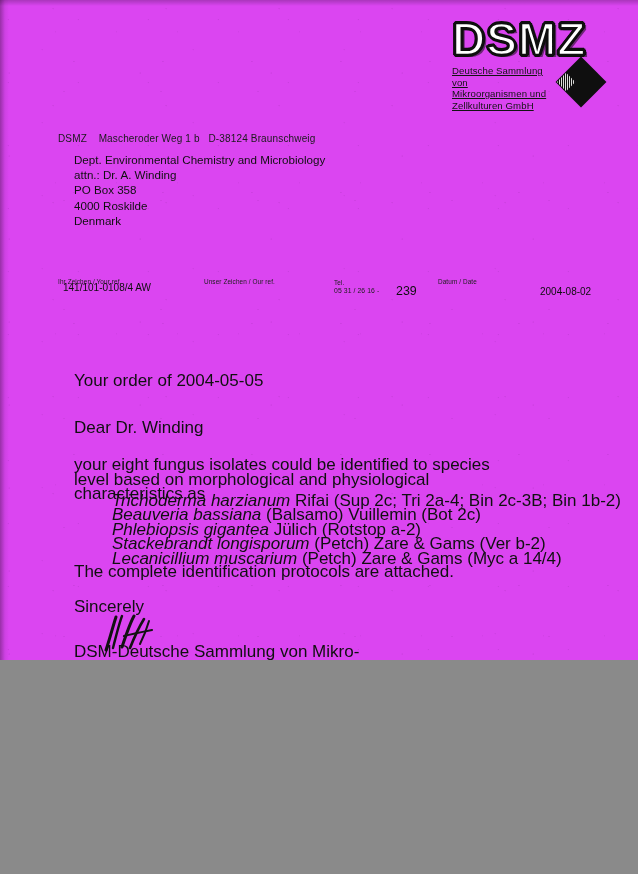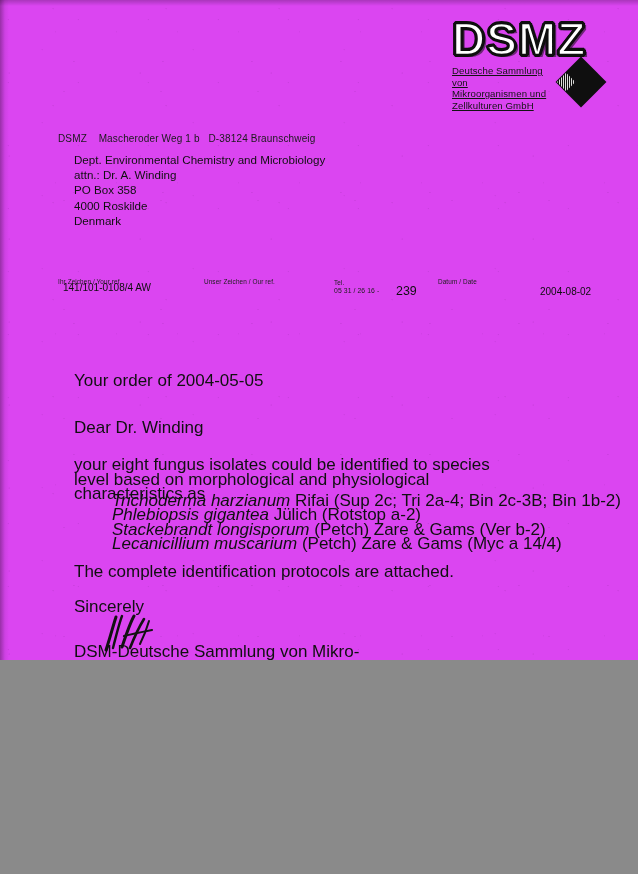--- a/index.html
+++ b/index.html
@@ -268,20 +268,24 @@
   <div class="body-text t-order">Your order of 2004-05-05</div>
   <div class="body-text t-dear">Dear Dr. Winding</div>
   <div class="body-text t-intro">your eight fungus isolates could be identified to species level based on morphological and physiological characteristics as</div>
 
   <div class="body-text species">
     <div class="sp">
       <i>Trichoderma harzianum</i>
       <span>Rifai (Sup 2c; Tri 2a-4; Bin 2c-3B; Bin 1b-2)</span>
     </div>
     <div class="sp">
+      <i>Beauveria bassiana</i>
+      <span>(Balsamo) Vuillemin (Bot 2c)</span>
+    </div>
+    <div class="sp">
       <i>Phlebiopsis gigantea</i>
       <span>Jülich (Rotstop a-2)</span>
     </div>
     <div class="sp">
       <i>Stackebrandt longisporum</i>
       <span>(Petch) Zare &amp; Gams (Ver b-2)</span>
     </div>
     <div class="sp">
       <i>Lecanicillium muscarium</i>
       <span>(Petch) Zare &amp; Gams (Myc a 14/4)</span>

